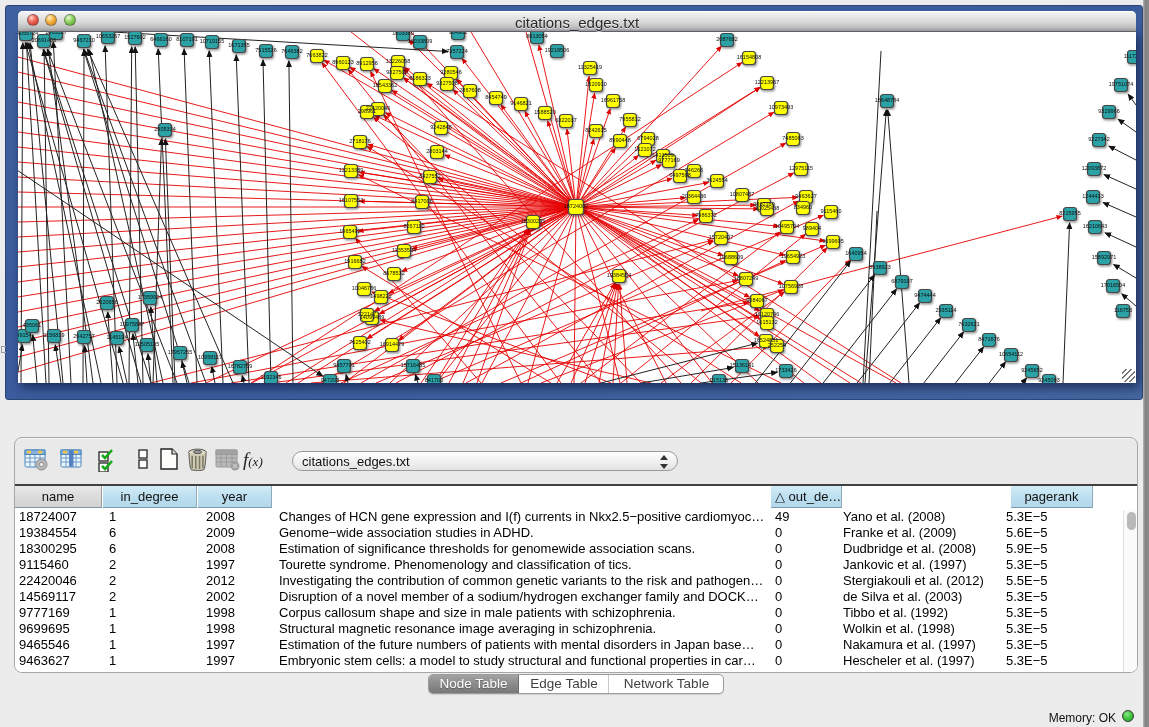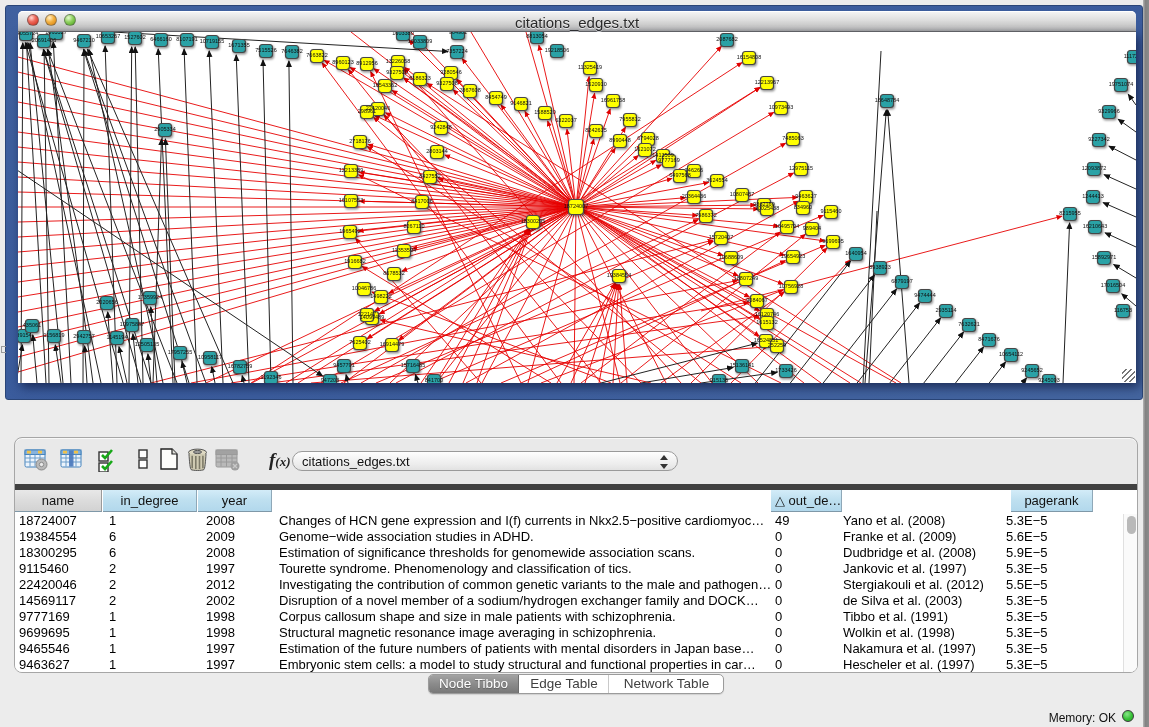--- a/index.html
+++ b/index.html
@@ -24,32 +24,32 @@
 
 #tpanel{position:absolute;left:0;top:405px;width:1143px;height:322px;background:#ececec}
 #tphead{position:absolute;left:0;top:0;width:100%;height:26px;background:#e8e8e8;
 border-bottom:1px solid #d2d2d2}
 #tphead .t{position:absolute;left:10px;top:6px;font-size:13.5px;color:#333}
 #float{position:absolute;right:27px;top:7px}
 #closex{position:absolute;right:12px;top:5px;font-size:15px;font-weight:bold;color:#111}
 #panel{position:absolute;left:14px;top:32px;width:1124px;height:236px;background:#e9e9e9;
 border:1px solid #a6a6a6;border-radius:8px;overflow:hidden;box-shadow:inset 0 1px 0 #f8f8f8}
 .tbi{position:absolute;top:8px}
-.fx{position:absolute;left:254px;top:11px;font-family:"Liberation Serif",serif;font-style:italic;
-font-weight:bold;font-size:19px;color:#222}
+.fx{position:absolute;left:228px;top:11px;font-family:"Liberation Serif",serif;font-style:italic;
+font-weight:normal;font-size:19px;color:#222}
 .fx span{font-size:13px}
 #combo{position:absolute;left:277px;top:13px;width:386px;height:20px;border:1px solid #9a9a9a;
 border-radius:10px;background:linear-gradient(#fefefe,#ececec 70%,#e2e2e2);
 font-size:13px;color:#111;line-height:19px;padding-left:9px}
 #combo .ar{position:absolute;right:8px;top:2px;width:9px;height:16px}
 #combo .ar i{position:absolute;left:0;width:0;height:0;border-left:4.5px solid transparent;border-right:4.5px solid transparent}
 #combo .ar .up{top:1px;border-bottom:5px solid #333}
 #combo .ar .dn{bottom:1px;border-top:5px solid #333}
 #tableview{position:absolute;left:0px;top:46px;width:1124px;height:195px;background:#fff;
-border-top:6px solid #404040}
+border-top:2px solid #404040}
 #thead{position:absolute;left:0;top:0;height:22px;width:1124px;font-size:13px;color:#111}
 #thead .h{position:absolute;top:0;height:22px;line-height:22px;text-align:center;white-space:nowrap;overflow:hidden;
 background:linear-gradient(#d3ecf8,#bfe0f0 45%,#b2d8ec);border-right:1px solid #8fa8b8;border-bottom:1px solid #7f98a8}
 #thead .h0{left:0;width:87px;background:linear-gradient(#e8e8e8,#dcdcdc 50%,#d2d2d2);border-right:1px solid #9a9a9a}
 #thead .h1{left:88px;width:94px}
 #thead .h2{left:183px;width:74px}
 #thead .h3{left:258px;width:497px}
 #thead .h4{left:756px;width:71px;text-align:center;padding-left:4px}
 #thead .h5{left:828px;width:167px}
 #thead .h6{left:996px;width:82px}
@@ -696,41 +696,41 @@
             <div class="c c2">1997</div>
             <div class="c c3">Tourette syndrome. Phenomenology and classification of tics.</div>
             <div class="c c4">0</div>
             <div class="c c5">Jankovic et al. (1997)</div>
             <div class="c c6">5.3E−5</div>
           </div>
           <div class="tr">
             <div class="c c0">22420046</div>
             <div class="c c1">2</div>
             <div class="c c2">2012</div>
-            <div class="c c3">Investigating the contribution of common genetic variants to the male and pathogen…</div>
+            <div class="c c3">Investigating the contribution of common genetic variants to the risk and pathogen…</div>
             <div class="c c4">0</div>
             <div class="c c5">Stergiakouli et al. (2012)</div>
             <div class="c c6">5.5E−5</div>
           </div>
           <div class="tr">
             <div class="c c0">14569117</div>
             <div class="c c1">2</div>
             <div class="c c2">2002</div>
             <div class="c c3">Disruption of a novel member of a sodium/hydrogen exchanger family and DOCK…</div>
             <div class="c c4">0</div>
             <div class="c c5">de Silva et al. (2003)</div>
             <div class="c c6">5.3E−5</div>
           </div>
           <div class="tr">
             <div class="c c0">9777169</div>
             <div class="c c1">1</div>
             <div class="c c2">1998</div>
             <div class="c c3">Corpus callosum shape and size in male patients with schizophrenia.</div>
             <div class="c c4">0</div>
-            <div class="c c5">Tibbo et al. (1991)</div>
+            <div class="c c5">Tibbo et al. (1992)</div>
             <div class="c c6">5.3E−5</div>
           </div>
           <div class="tr">
             <div class="c c0">9699695</div>
             <div class="c c1">1</div>
             <div class="c c2">1998</div>
             <div class="c c3">Structural magnetic resonance image averaging in schizophrenia.</div>
             <div class="c c4">0</div>
             <div class="c c5">Wolkin et al. (1998)</div>
             <div class="c c6">5.3E−5</div>
@@ -754,17 +754,17 @@
             <div class="c c6">5.3E−5</div>
           </div>
         </div>
       <div id="vsb">
           <div class="th"></div>
         </div>
     </div>
   </div>
 </div>
 <div id="tabs">
-    <div class="seg s0">Node Tibbo</div>
+    <div class="seg s0">Node Table</div>
     <div class="seg s1">Edge Table</div>
     <div class="seg s2">Network Table</div>
 </div>
 <div id="mem">Memory: OK</div>
 <div id="memdot"></div>
 </body></html>

